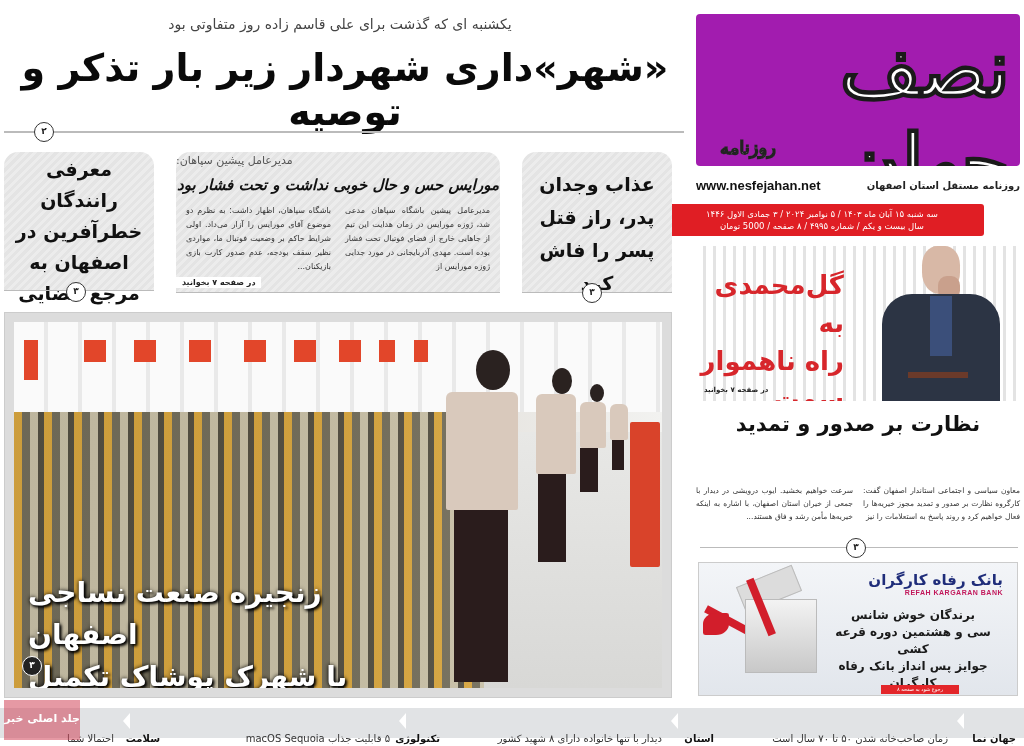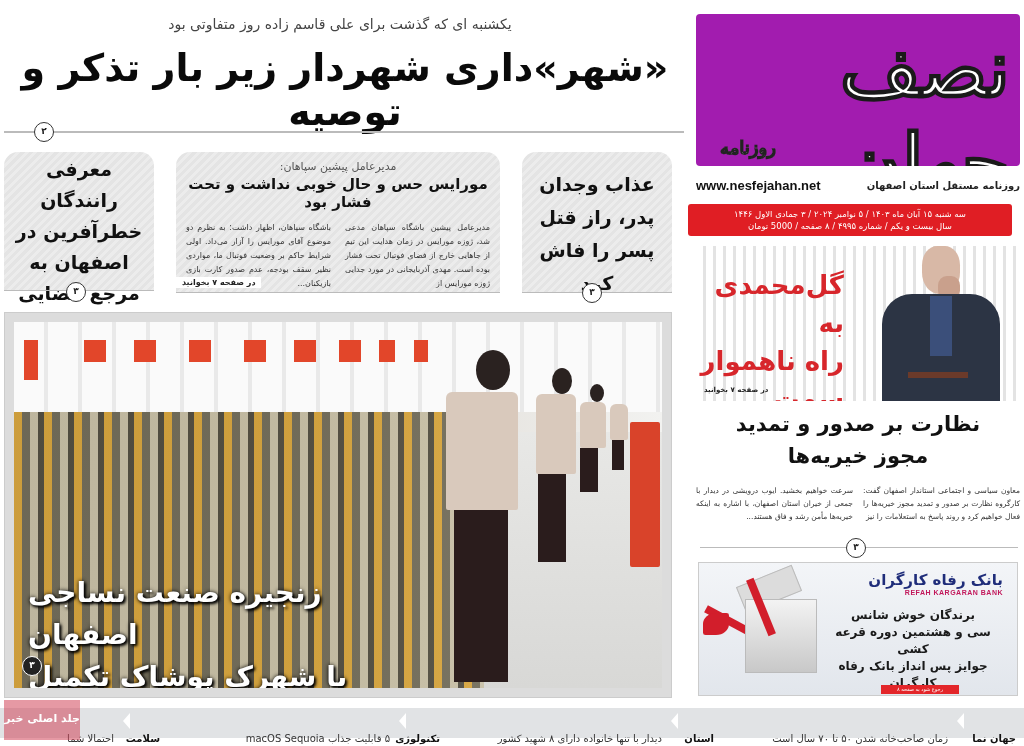--- a/index.html
+++ b/index.html
@@ -7,21 +7,21 @@
   body { position: relative; font-family: "DejaVu Sans", sans-serif; direction: rtl; color: #111; }
   .abs { position: absolute; }
 
   
   .masthead-box { left: 696px; top: 14px; width: 324px; height: 152px; background: #a21caf; border-radius: 4px; overflow: hidden; }
   .logo-main { position: absolute; right: 10px; top: 8px; font-size: 78px; font-weight: bold; color: #fff; font-family: "DejaVu Serif", serif; -webkit-text-stroke: 2px #1a1a1a; letter-spacing: -2px; line-height: 1.2; }
   .logo-sub { position: absolute; left: 24px; bottom: 8px; font-size: 18px; font-weight: bold; color: #fff; font-family: "DejaVu Serif", serif; -webkit-text-stroke: 1px #222; }
   .tagline { left: 696px; top: 176px; width: 324px; height: 18px; display: flex; justify-content: space-between; align-items: center; }
   .tagline .url { font-family: "Liberation Sans", sans-serif; font-weight: bold; font-size: 13px; direction: ltr; color: #111; }
   .tagline .motto { font-size: 10px; font-weight: bold; color: #222; }
-  .dateline { left: 688px; top: 204px; width: 324px; height: 32px; background: #e01e24; border-radius: 3px; color: #fff; font-size: 8.5px; text-align: center; padding-top: 4px; line-height: 12px; }
+  .dateline { left: 660px; top: 204px; width: 324px; height: 32px; background: #e01e24; border-radius: 3px; color: #fff; font-size: 8.5px; text-align: center; padding-top: 4px; line-height: 12px; }
 
   
   .kicker { left: 150px; top: 16px; width: 380px; text-align: center; font-size: 14px; color: #444; }
   .headline { left: 0; top: 46px; width: 690px; text-align: center; font-size: 38px; font-weight: 900; color: #0a0a0a; letter-spacing: -1px; font-family: "DejaVu Sans", sans-serif; }
   .rule { height: 2px; background: #bbb; }
   .page-badge { width: 20px; height: 20px; border: 1.5px solid #333; border-radius: 50%; background: #fff; font-size: 9px; text-align: center; line-height: 17px; color: #222; font-weight: bold; }
 
   
   .hatch { background: repeating-linear-gradient(135deg, #e4e4e4 0px, #e4e4e4 3px, #ececec 3px, #ececec 6px); border-radius: 14px 14px 0 0; }
   .box-title { font-weight: 900; text-align: center; color: #111; }
@@ -96,22 +96,22 @@
 <div class="abs rule" style="left:4px; top:131px; width:680px;"></div>
 <div class="abs page-badge" style="left:34px; top:122px;">۲</div>
 
 <div class="abs hatch" style="left:4px; top:152px; width:150px; height:138px;">
   <div class="box-title" style="font-size:19px; line-height:31px; padding-top:2px;">معرفی رانندگان خطرآفرین در اصفهان به مرجع قضایی</div>
 </div>
 <div class="abs rule" style="left:4px; top:290px; width:150px; height:1px;"></div>
 <div class="abs page-badge" style="left:66px; top:282px;">۳</div>
 
 <div class="abs hatch" style="left:176px; top:152px; width:324px; height:140px;">
-  <div style="font-size:11px; color:#555; text-align:center; padding-top:8px;">مدیرعامل پیشین سپاهان:</div>
-  <div class="box-title" style="font-size:15px; margin-top:2px;">مورایس حس و حال خوبی نداشت و تحت فشار بود</div>
+  <div style="font-size:11px; color:#555; text-align:left; padding-top:2px;">مدیرعامل پیشین سپاهان:</div>
+  <div class="box-title" style="font-size:15px; margin-top:9px;font-style:italic;">مورایس حس و حال خوبی نداشت و تحت فشار بود</div>
   <div style="display:flex; gap:14px; padding:10px 10px 0 10px;">
     <div class="box-small" style="flex:1;">مدیرعامل پیشین باشگاه سپاهان مدعی شد، ژوزه مورایس در زمان هدایت این تیم از جاهایی خارج از فضای فوتبال تحت فشار بوده است. مهدی آذربایجانی در مورد جدایی ژوزه مورایس از</div>
     <div class="box-small" style="flex:1;">باشگاه سپاهان، اظهار داشت: به نظرم دو موضوع آقای مورایس را آزار می‌داد. اولی شرایط حاکم بر وضعیت فوتبال ما، مواردی نظیر سقف بودجه، عدم صدور کارت بازی بازیکنان...</div>
   </div>
   <span class="readmore abs" style="left:0; bottom:4px; direction:rtl;">در صفحه ۷ بخوانید</span>
 </div>
 <div class="abs rule" style="left:176px; top:292px; width:324px; height:1px;"></div>
 
 <div class="abs hatch" style="left:522px; top:152px; width:150px; height:140px;">
   <div class="box-title" style="font-size:19px; line-height:33px; padding-top:16px;">عذاب وجدان پدر، راز قتل پسر را فاش کرد</div>
@@ -165,21 +165,20 @@
   <div class="player-title">
     <div>گل‌محمدی به</div>
     <div>راه ناهموار</div>
     <div>سمت سپاهان</div>
   </div>
   <div class="player-read">در صفحه ۷ بخوانید</div>
 </div>
 
 <div class="abs nezarat-title">
   <div>نظارت بر صدور و تمدید</div>
-  <div>مجوز خیریه‌ها</div>
 </div>
 <div class="abs nezarat-cols">
   <div>معاون سیاسی و اجتماعی استاندار اصفهان گفت: کارگروه نظارت بر صدور و تمدید مجوز خیریه‌ها را فعال خواهیم کرد و روند پاسخ به استعلامات را نیز</div>
   <div>سرعت خواهیم بخشید. ایوب درویشی در دیدار با جمعی از خیران استان اصفهان، با اشاره به اینکه خیریه‌ها مأمن رشد و فاق هستند...</div>
 </div>
 <div class="abs rule" style="left:700px; top:547px; width:318px; height:1px;"></div>
 <div class="abs page-badge" style="left:846px; top:538px;">۳</div>
 
 <div class="abs ad">
   <div class="ad-ribbon" style="left:0; top:70px; width:120px; height:8px; transform:rotate(28deg);"></div>

